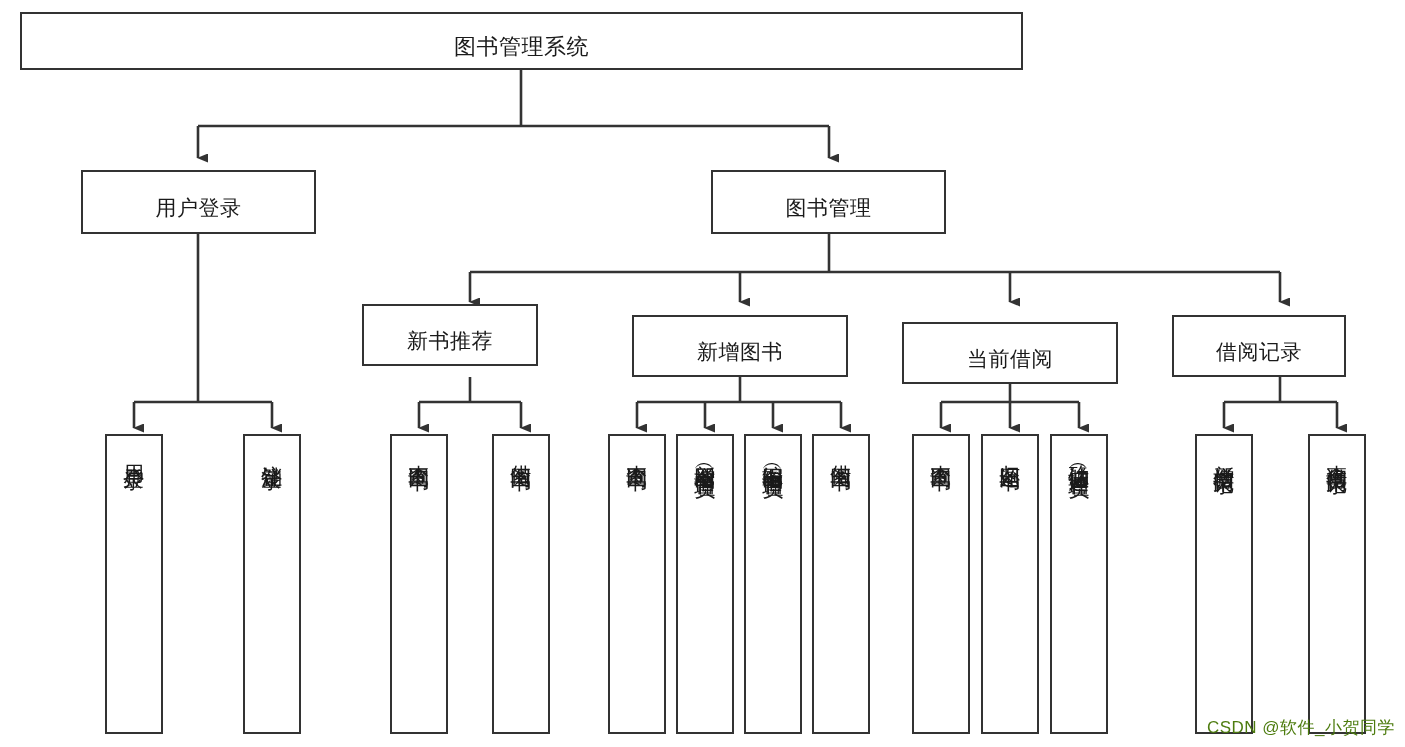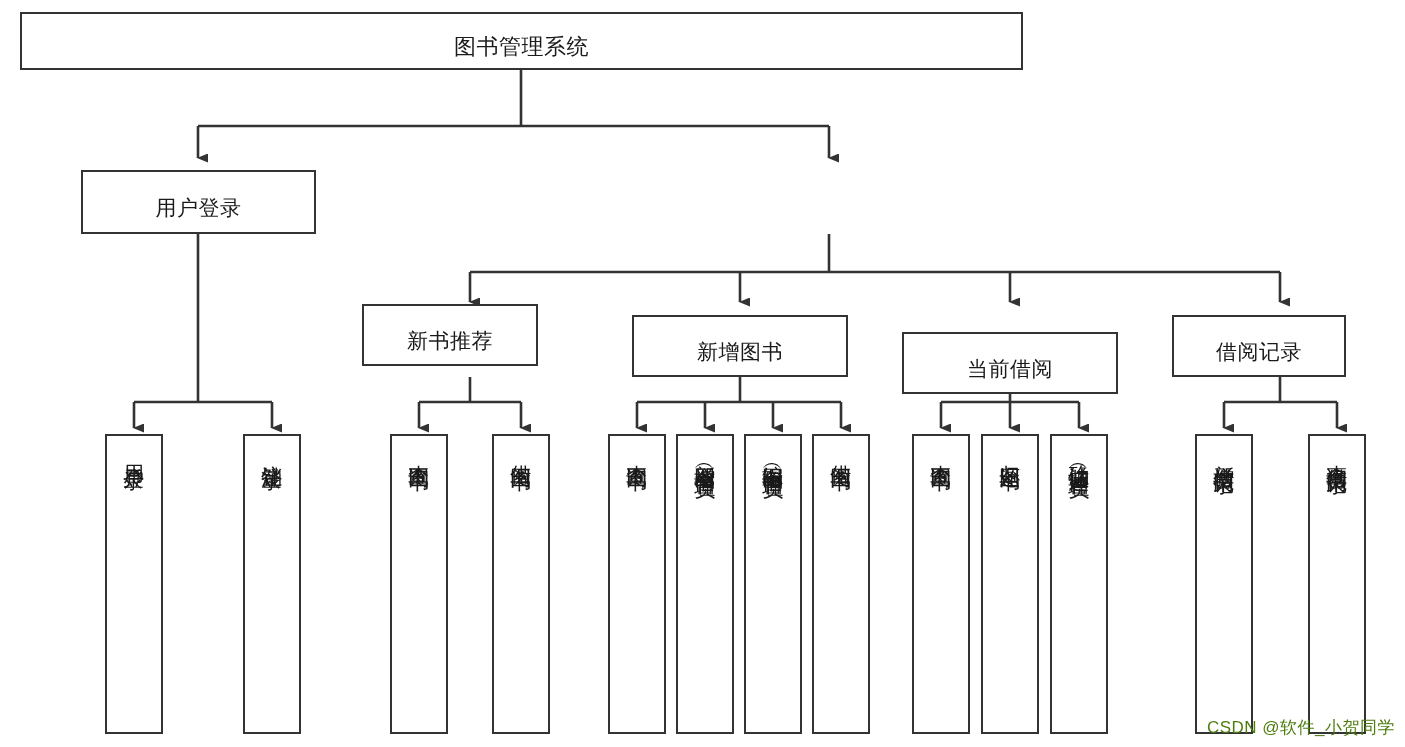--- a/index.html
+++ b/index.html
@@ -127,28 +127,31 @@
     </g>
   </svg>
 
   <div class="node horiz root" style="left:20px; top:12px; width:1003px; height:58px;">
     <span class="label">图书管理系统</span>
   </div>
 
   <div class="node horiz" style="left:81px; top:170px; width:235px; height:64px;">
     <span class="label">用户登录</span>
   </div>
+  <div class="node horiz" style="left:711px; top:170px; width:235px; height:64px;">
+    <span class="label">图书管理</span>
+  </div>
 
   <div class="node horiz" style="left:362px; top:304px; width:176px; height:62px;justify-content:center;">
     <span class="label">新书推荐</span>
   </div>
   <div class="node horiz" style="left:632px; top:315px; width:216px; height:62px;">
     <span class="label">新增图书</span>
   </div>
-  <div class="node horiz" style="left:902px; top:332px; width:216px; height:62px;">
+  <div class="node horiz" style="left:902px; top:322px; width:216px; height:62px;">
     <span class="label">当前借阅</span>
   </div>
   <div class="node horiz" style="left:1172px; top:315px; width:174px; height:62px;">
     <span class="label">借阅记录</span>
   </div>
 
   <div class="node vert" style="left:105px; top:434px; width:58px; height:300px;">
     <span class="label">用户登录</span>
   </div>
   <div class="node vert" style="left:243px; top:434px; width:58px; height:300px;">

